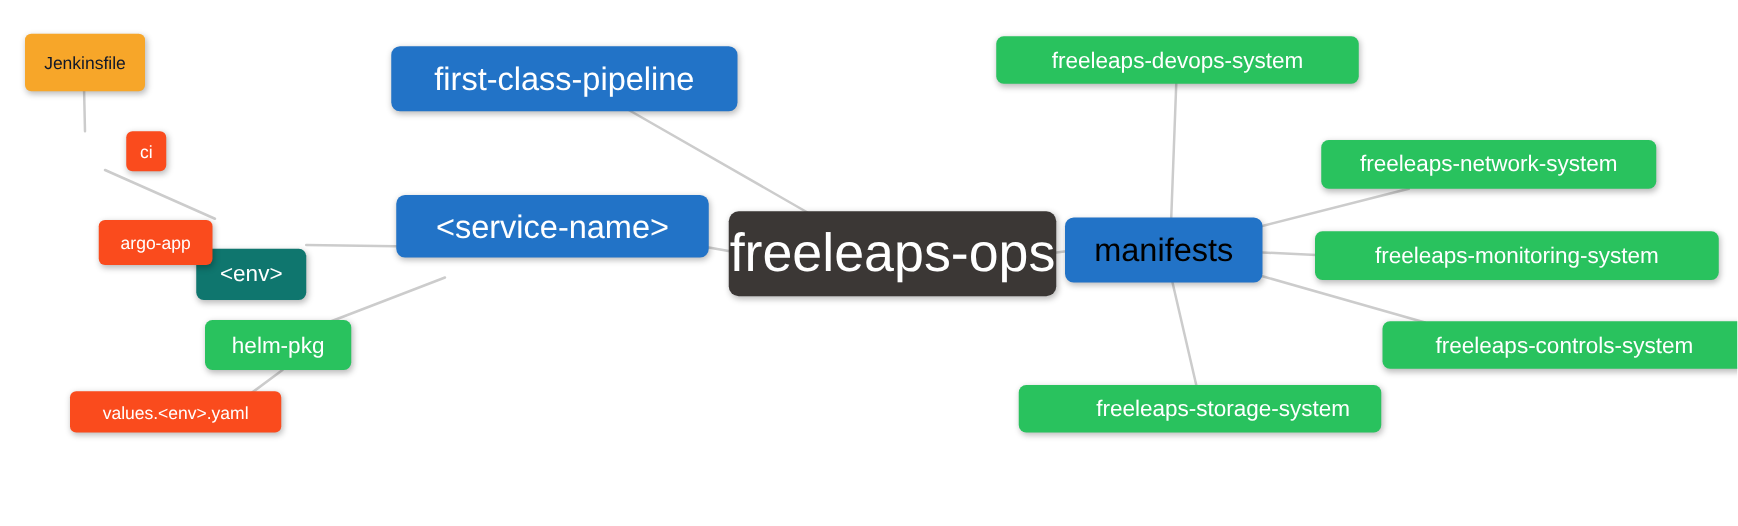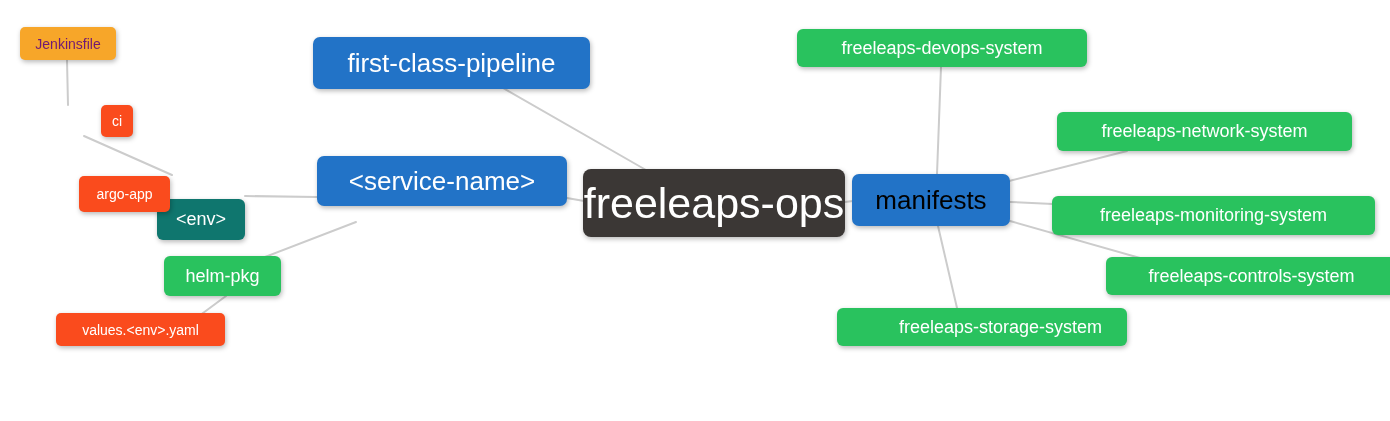--- a/index.html
+++ b/index.html
@@ -62,22 +62,22 @@
       <line x1="938" y1="226" x2="957" y2="308" stroke="#cccccc" stroke-width="2" stroke-linecap="round"></line>
     </svg>
   <div>
       <div class="node lvl0" style="left: 583px; top: 169px; width: 262px; height: 68px; background: rgb(59, 55, 53); color: rgb(255, 255, 255);">freeleaps-ops</div>
       <div class="node lvl1" style="left: 313px; top: 37px; width: 277px; height: 52px; background: rgb(34, 115, 199); color: rgb(255, 255, 255);">first-class-pipeline</div>
       <div class="node lvl1" style="left: 317px; top: 156px; width: 250px; height: 50px; background: rgb(34, 115, 199); color: rgb(255, 255, 255);">&lt;service-name&gt;</div>
       <div class="node lvl1" style="left: 852px; top: 174px; width: 158px; height: 52px; background: rgb(34, 115, 199); color: #000000;">manifests</div>
       <div class="node lvl2" style="left: 157px; top: 175px; width: 88px; height: 41px; background: #0f766e; color: rgb(255, 255, 255); margin-top: 24px;">&lt;env&gt;</div>
       <div class="node lvl2" style="left: 164px; top: 256px; width: 117px; height: 40px; background: rgb(41, 194, 94); color: rgb(255, 255, 255);">helm-pkg</div>
       <div class="node lvl2" style="left: 797px; top: 29px; width: 290px; height: 38px; background: rgb(41, 194, 94); color: rgb(255, 255, 255);">freeleaps-devops-system</div>
-      <div class="node lvl2" style="left: 1057px; top: 112px; width: 295px; height: 39px; background: rgb(41, 194, 94); color: rgb(255, 255, 255);">freeleaps-network-system</div>
-      <div class="node lvl2" style="left: 1052px; top: 185px; width: 323px; height: 39px; background: rgb(41, 194, 94); color: rgb(255, 255, 255); margin-top: 11px;">freeleaps-monitoring-system</div>
+      <div class="node lvl2" style="left: 1057px; top: 112px; width: 268px; height: 39px; background: rgb(41, 194, 94); color: rgb(255, 255, 255);">freeleaps-network-system</div>
+      <div class="node lvl2" style="left: 1052px; top: 185px; width: 323px; height: 39px; background: rgb(41, 194, 94); color: rgb(255, 255, 255);">freeleaps-monitoring-system</div>
       <div class="node lvl2" style="left: 1062px; top: 257px; width: 291px; height: 38px; background: rgb(41, 194, 94); color: rgb(255, 255, 255); margin-left: 44px;">freeleaps-controls-system</div>
-      <div class="node lvl2" style="left: 837px; top: 308px; width: 290px; height: 38px; background: rgb(41, 194, 94); color: rgb(255, 255, 255); padding-left: 37px;">freeleaps-storage-system</div>
+      <div class="node lvl2" style="left: 815px; top: 308px; width: 290px; height: 38px; background: rgb(41, 194, 94); color: rgb(255, 255, 255); padding-left: 37px;">freeleaps-storage-system</div>
       <div class="node lvl3" style="left: 53px; top: 105px; width: 32px; height: 32px; background: rgb(250, 75, 29); color: rgb(255, 255, 255);">ci</div>
       <div class="node lvl3" style="left: 31px; top: 176px; width: 91px; height: 36px; background: rgb(250, 75, 29); color: rgb(255, 255, 255);">argo-app</div>
       <div class="node lvl3" style="left: 8px; top: 313px; width: 169px; height: 33px; background: rgb(250, 75, 29); color: rgb(255, 255, 255);">values.&lt;env&gt;.yaml</div>
-      <div class="node lvl4" style="left: 20px; top: 27px; width: 96px; height: 33px; background: rgb(247, 166, 41); color: #701a75;">Jenkinsfile</div>
+      <div class="node lvl4" style="left: 20px; top: 27px; width: 96px; height: 46px; background: rgb(247, 166, 41); color: #0f172a;">Jenkinsfile</div>
     </div>
 </div>
 
 </body></html>

